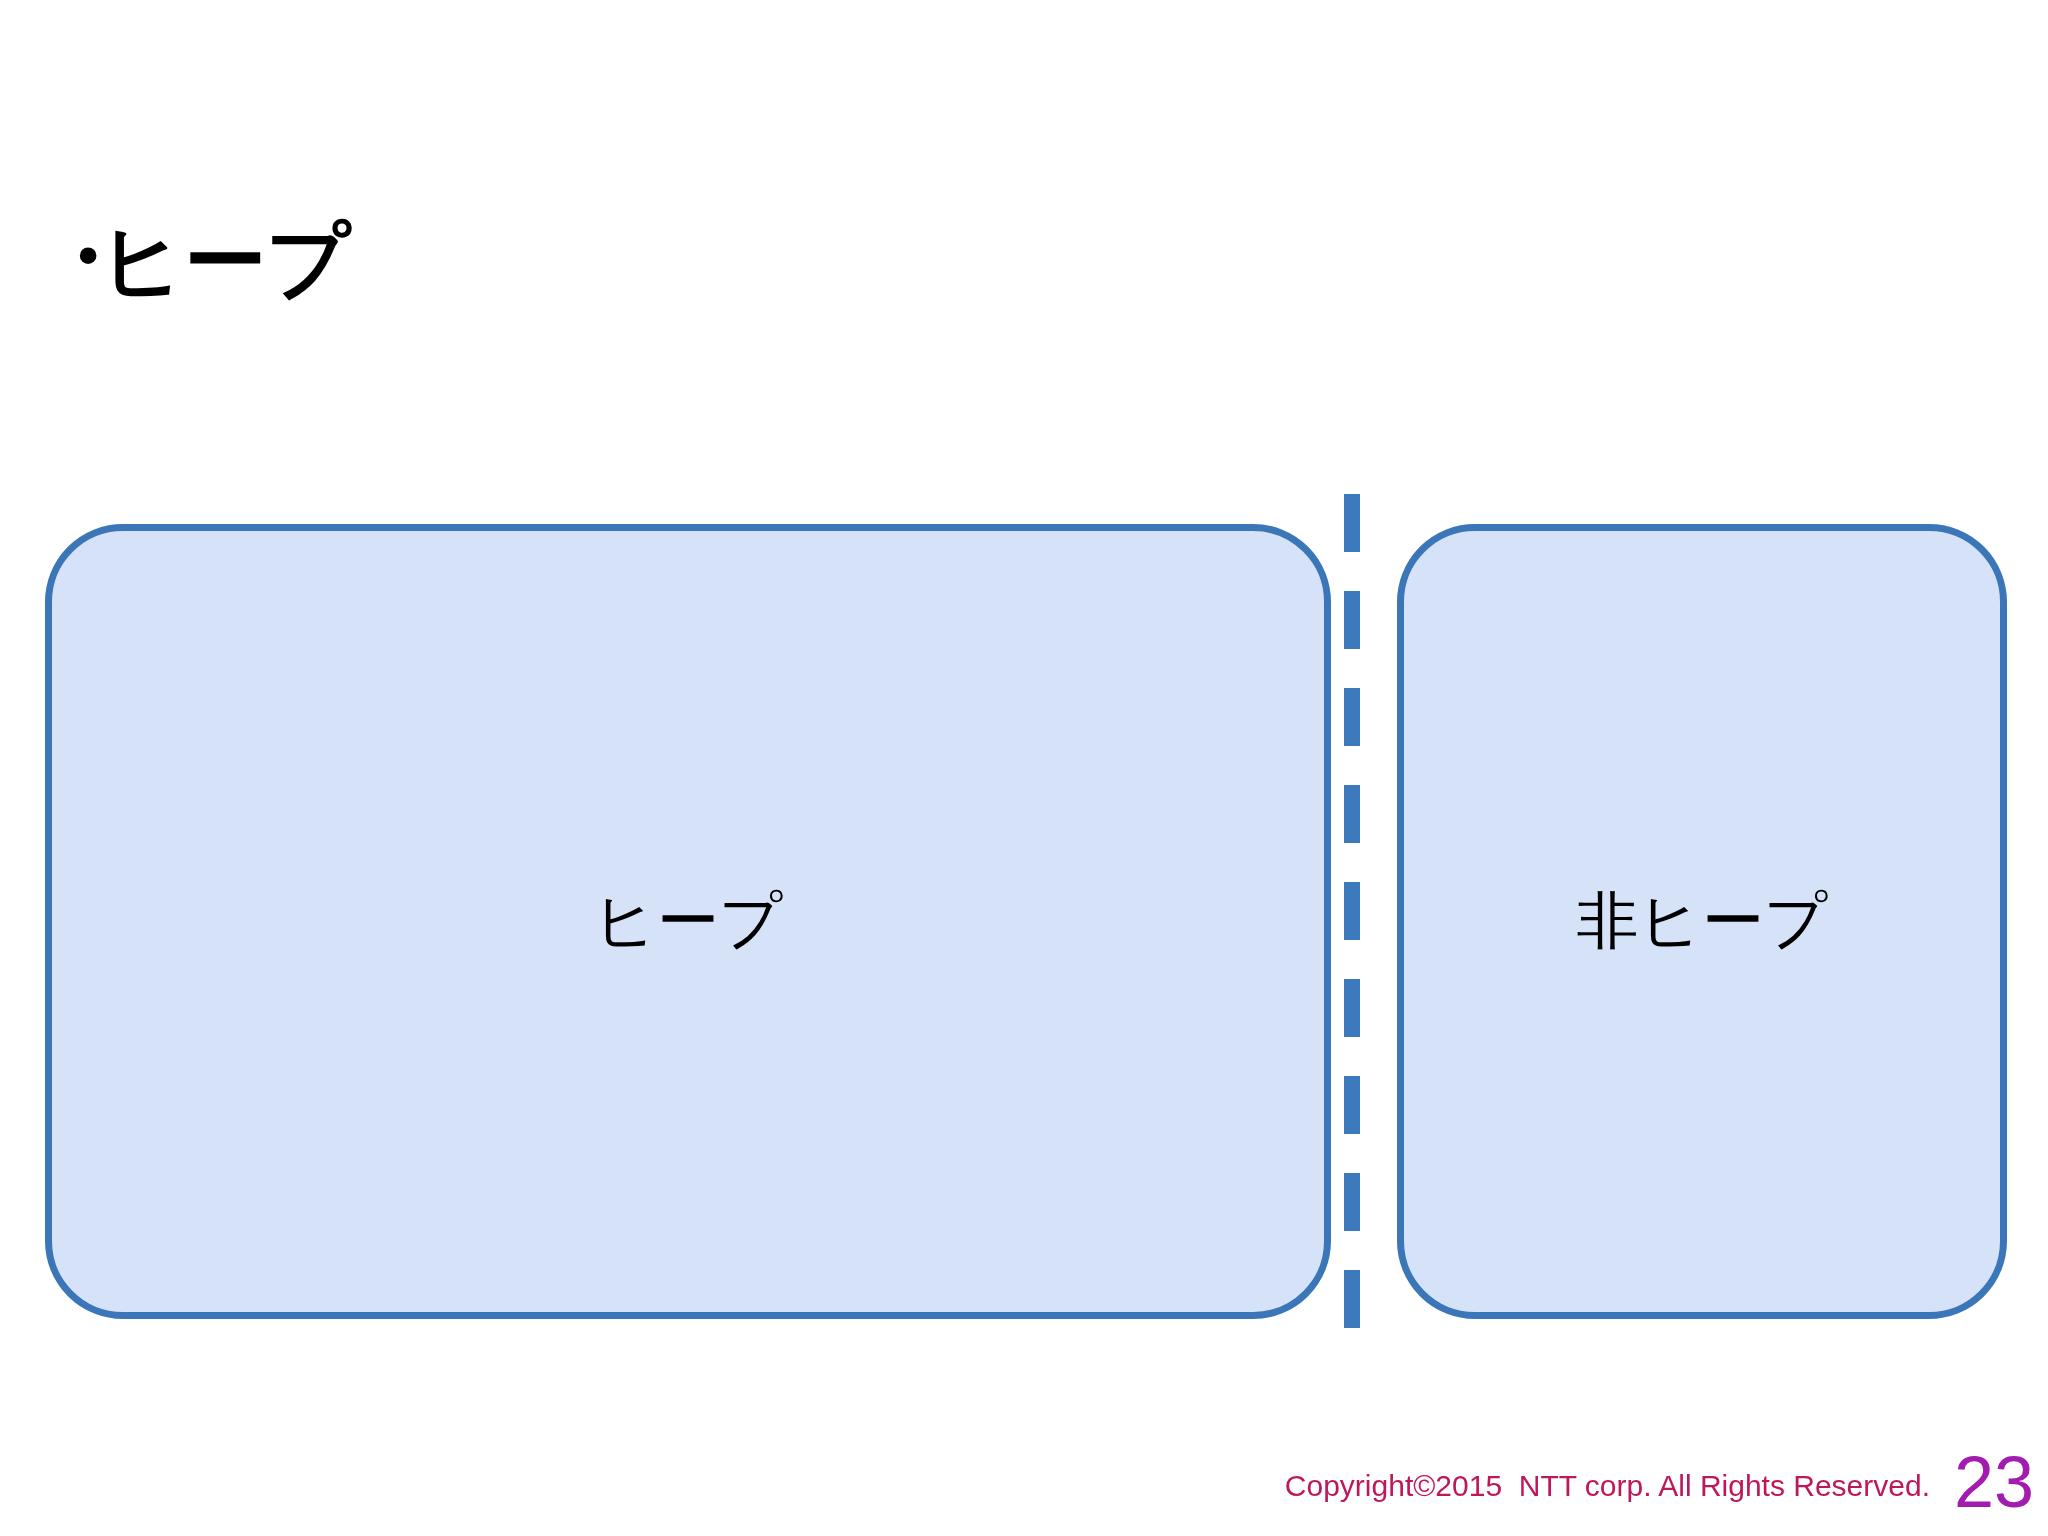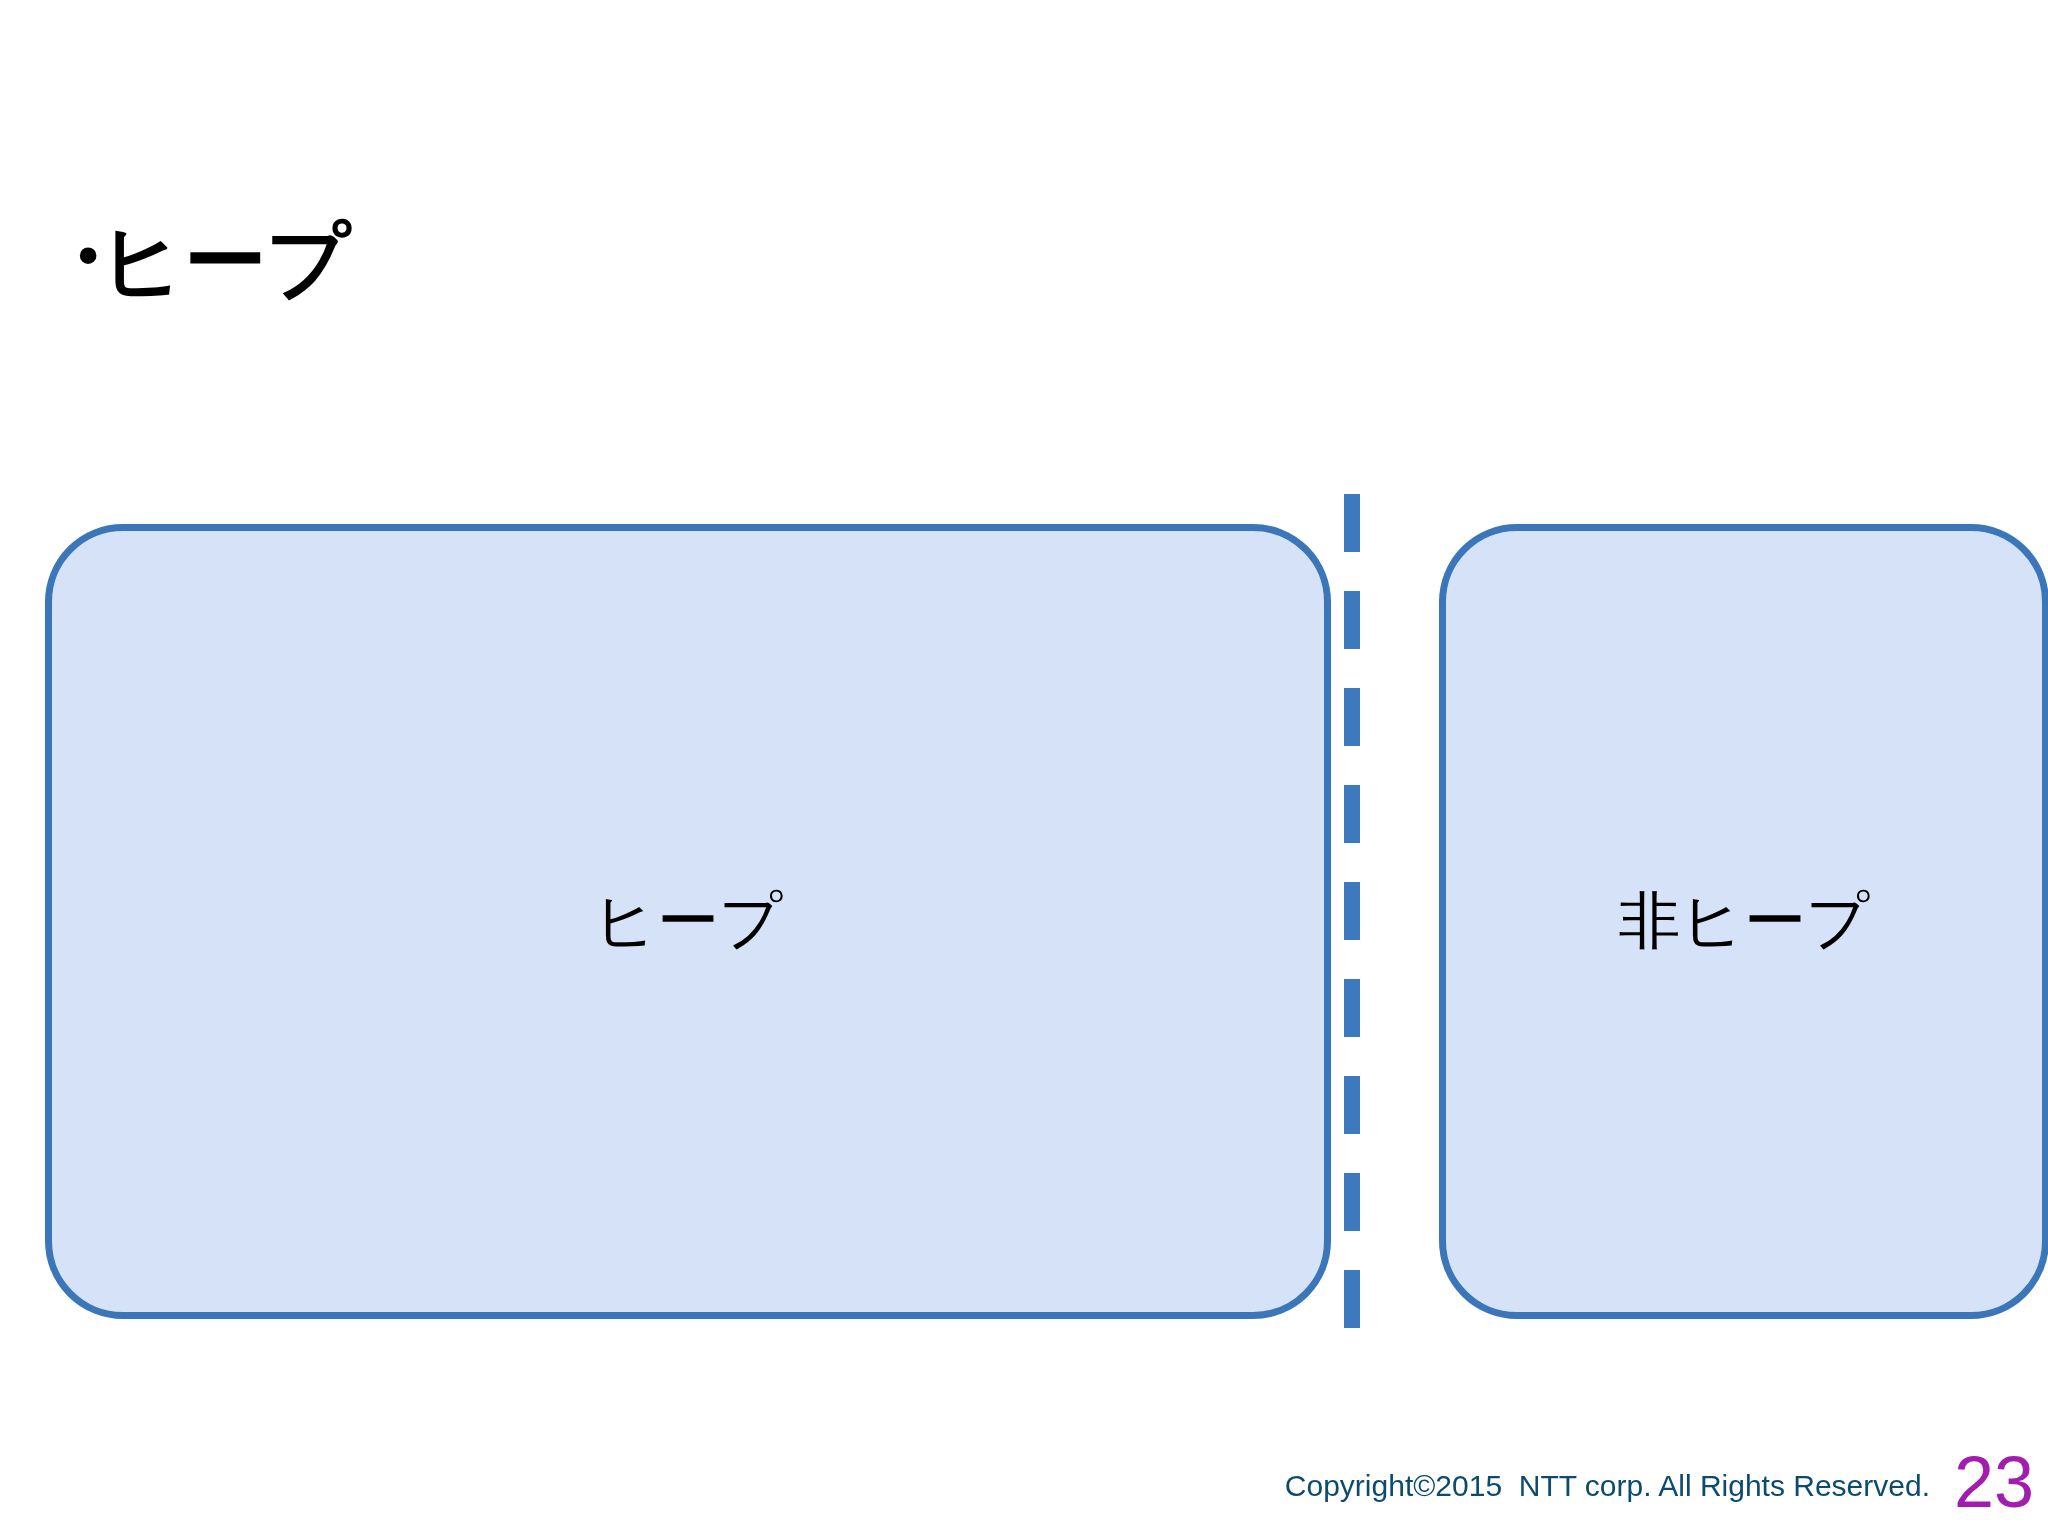--- a/index.html
+++ b/index.html
@@ -78,21 +78,20 @@
     left: 45px;
     top: 524px;
     width: 1286px;
     height: 795px;
   }
   #nonheap-box {
     left: 1397px;
     top: 524px;
     width: 610px;
     height: 795px;
-    margin-left: 42px;
   }
   .box-label {
     text-align: center;
     color: #000000;
     font-size: 62px;
     line-height: 1.42;
     font-weight: normal;
     white-space: nowrap;
   }
   .box-label .jp { display: block; }
@@ -115,21 +114,21 @@
     background-repeat: repeat-y;
     pointer-events: auto;
   }
 
   
   #footer-copyright {
     position: absolute;
     right: 118px;
     bottom: 35px;
     font-size: 30px;
-    color: #0c4a6e;
+    color: #be185d;
     white-space: pre;
     line-height: 1;
   }
   #footer-pagenum {
     position: absolute;
     right: 14px;
     bottom: 18px;
     font-size: 72px;
     color: #a21caf;
     line-height: 1;

